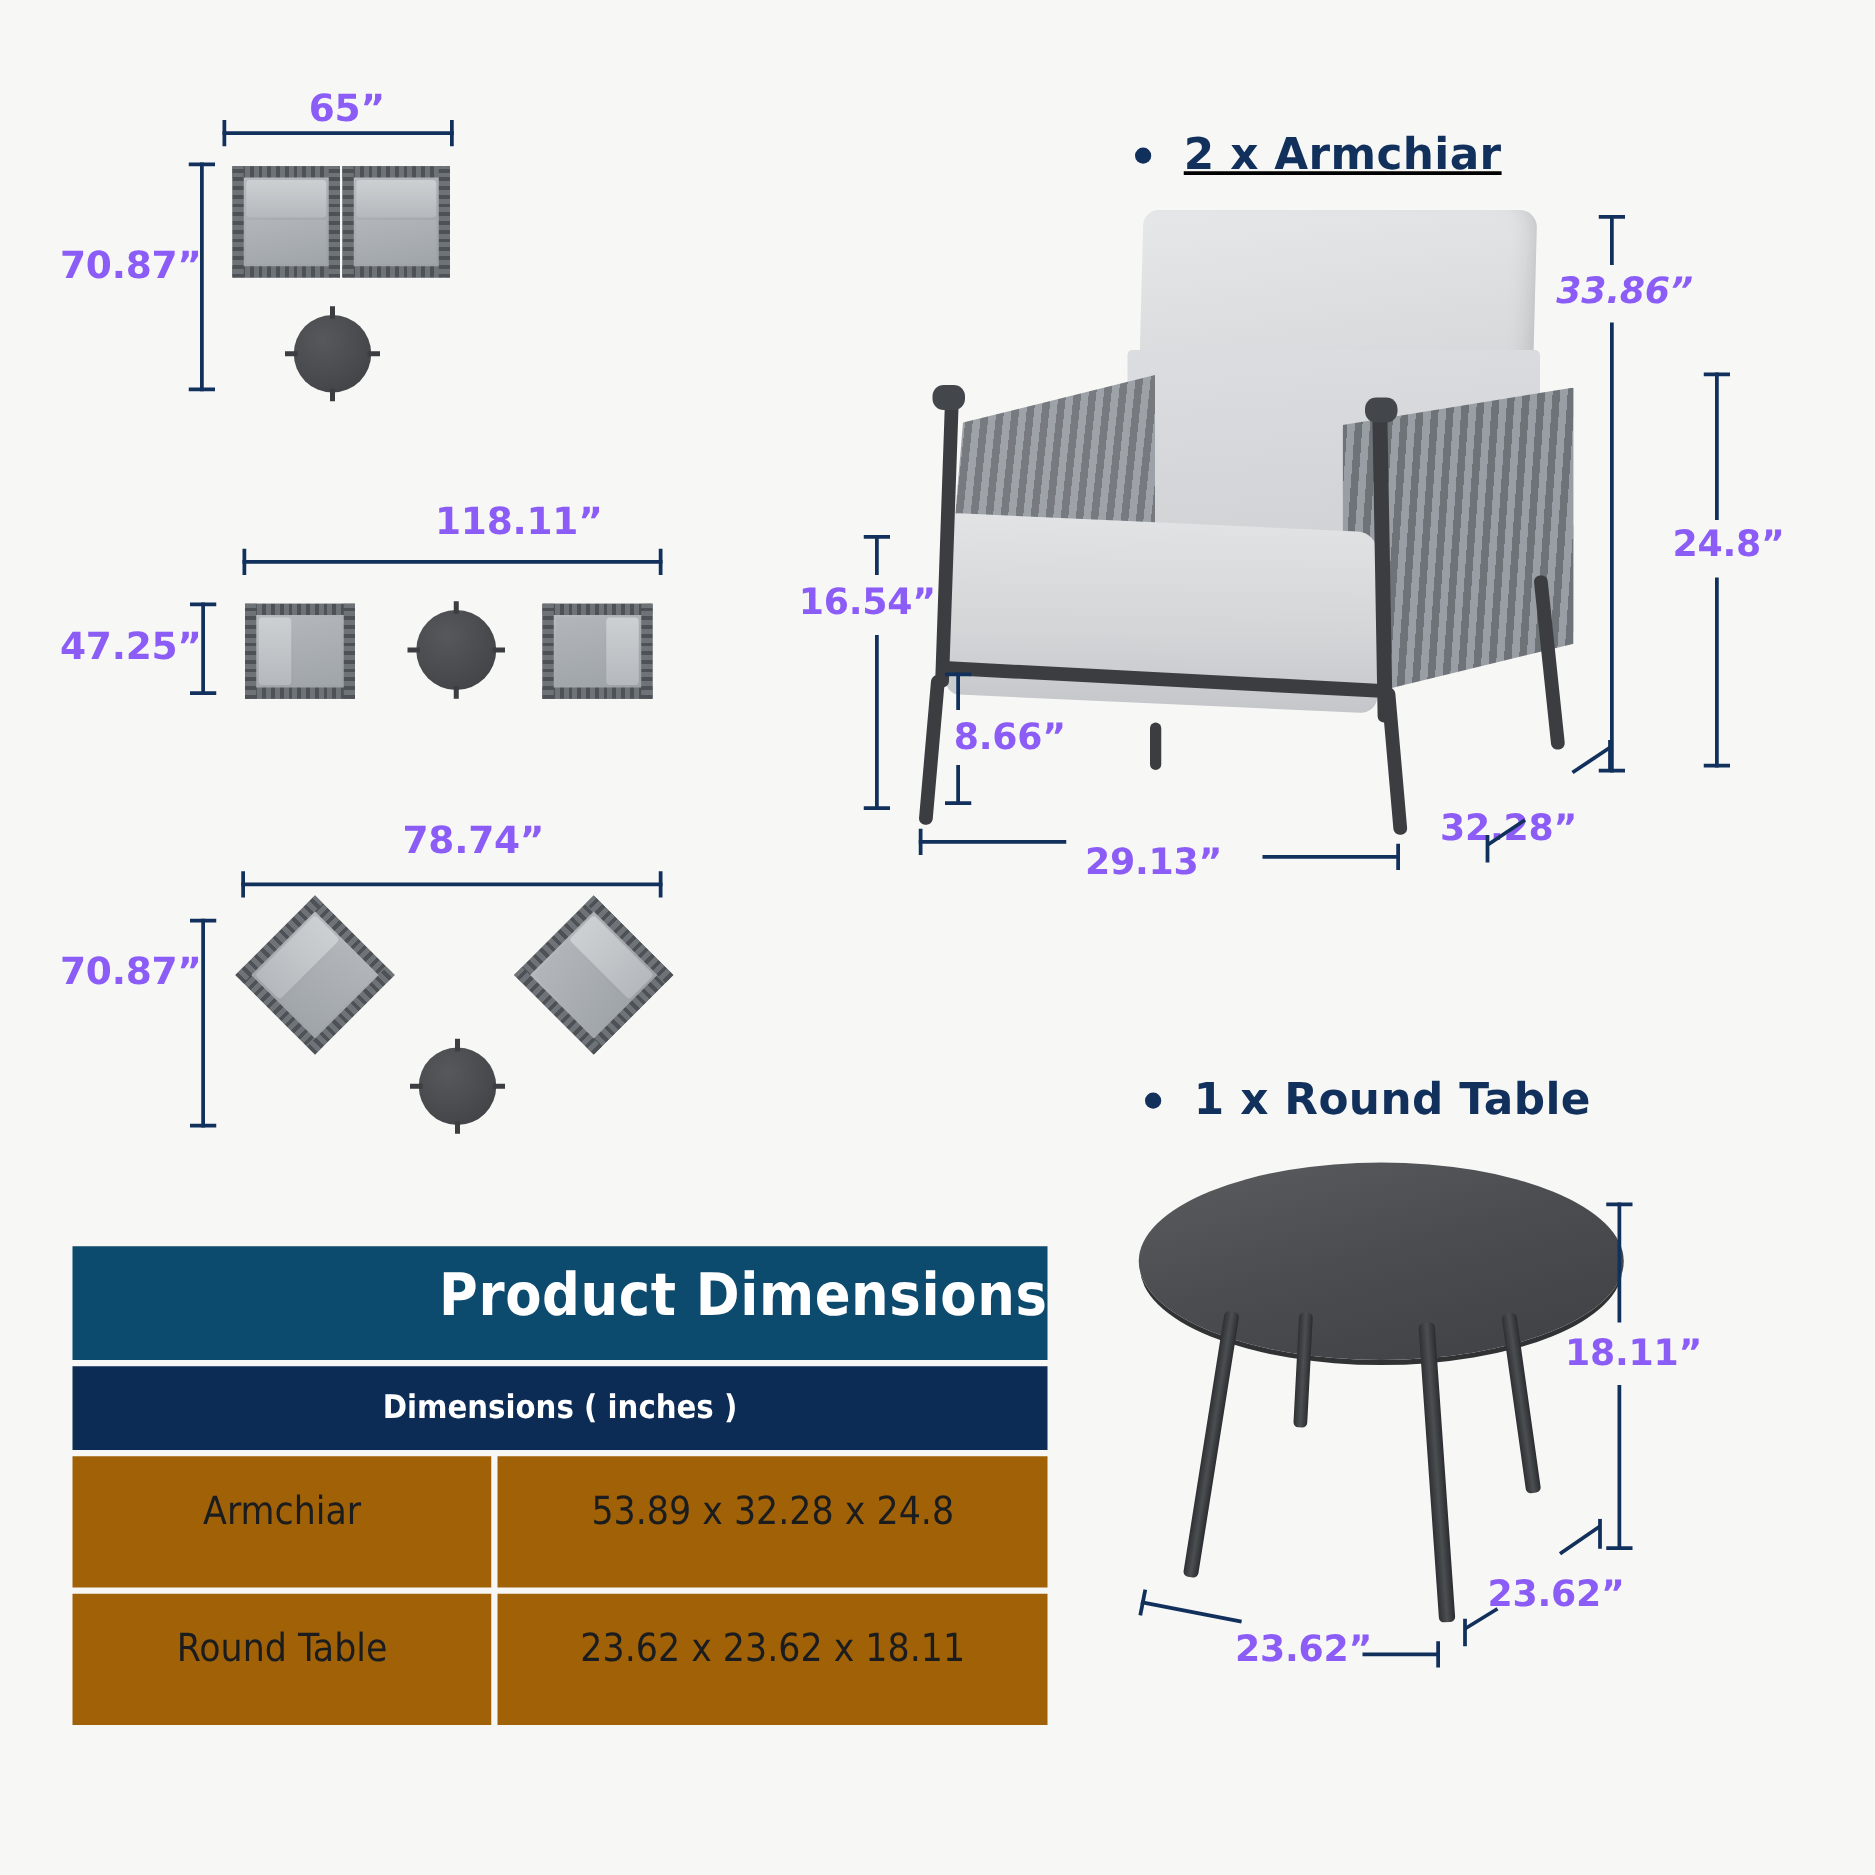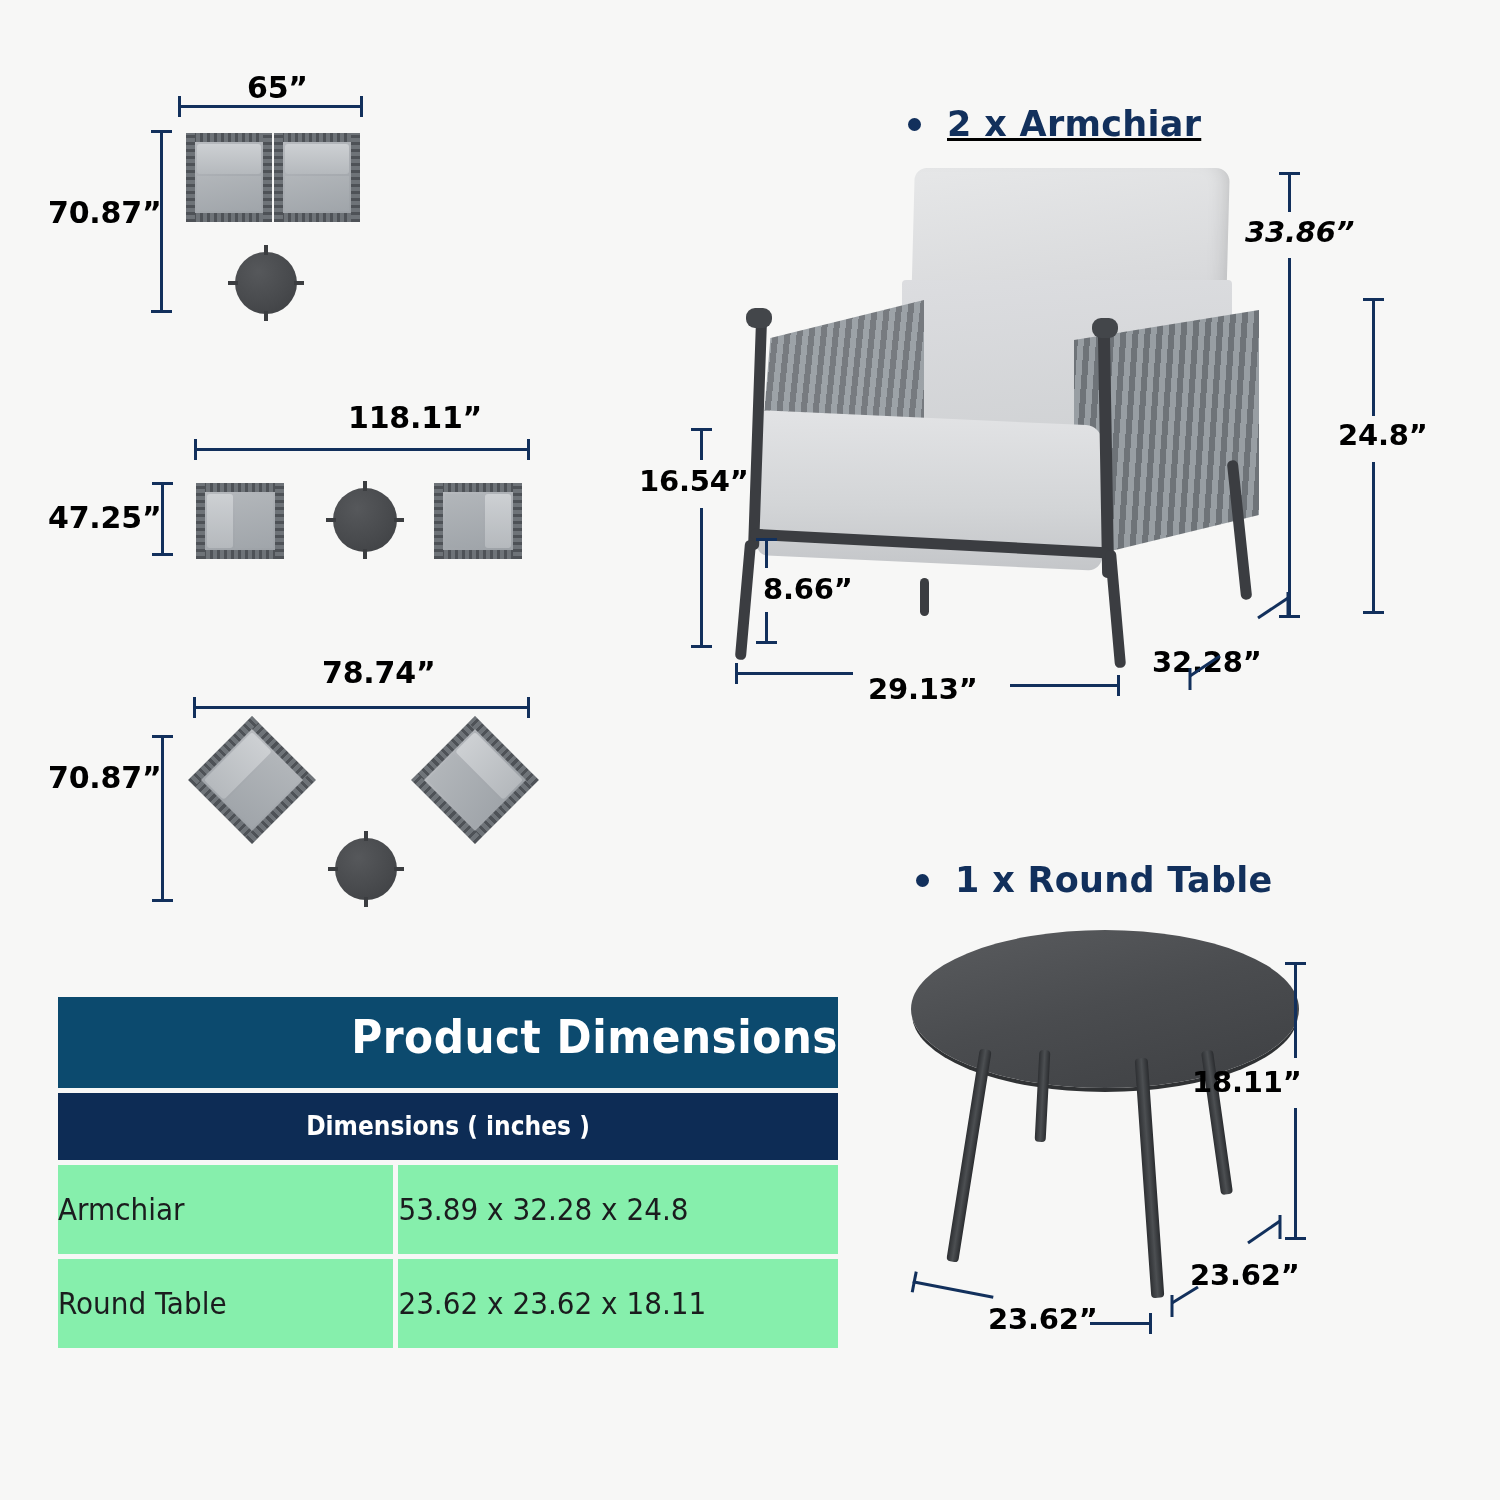--- a/index.html
+++ b/index.html
@@ -8,21 +8,21 @@
     width:1500px;height:1500px;
     background:#f7f7f6;
     font-family:"Liberation Sans",sans-serif;
     position:relative;overflow:hidden;
   }
   .stage{position:absolute;inset:0;}
   .abs{position:absolute;}
 
   
   .dim{
-    color:#000000;
+    color:#8b5cf6;
     font-family:"DejaVu Sans","Liberation Sans",sans-serif;
     font-weight:700;
     white-space:nowrap;
     letter-spacing:-0.2px;
   }
   .dim-lg{font-size:30px;}
   .dim-md{font-size:29px;}
 
   
   .hline{height:3px;background:#12305c;}
@@ -109,24 +109,24 @@
   .tbl-headrow > div{
     background:#0d2c55;color:#ffffff;text-align:center;
     font-family:"DejaVu Sans Condensed","Liberation Sans Narrow","Liberation Sans",sans-serif;
     font-weight:700;font-size:26px;
     padding:18px 0 19px;
   }
   .col-a{width:43%;}
   .col-b{flex:1;}
   .tbl-row{display:flex;gap:5px;margin-top:5px;}
   .tbl-row > div{
-    background:#86efac;color:#1b1c1e;text-align:left;
+    background:#a16207;color:#1b1c1e;text-align:center;
     font-family:"DejaVu Sans Condensed","Liberation Sans Narrow","Liberation Sans",sans-serif;
     font-size:31px;
-    padding:26px 0 27px;
+    padding:26px 0 43px;
   }
 
   
   #armchair-photo{position:absolute;left:722px;top:160px;width:560px;height:525px;}
   .ac-backcushion{
     position:absolute;left:190px;top:8px;width:315px;height:215px;
     background:linear-gradient(172deg,#e6e7e8 0%,#d9dadc 55%,#c9cbcd 100%);
     border-radius:12px 14px 6px 6px;
     transform:skewX(-1.5deg);
     box-shadow:inset -16px 0 22px -18px rgba(0,0,0,.22);
@@ -362,21 +362,21 @@
   </div>
 
   <div id="table-photo">
     <div class="rt-top"></div>
     <div class="rt-leg" style="left:58px;top:118px;width:12px;height:215px;transform:rotate(9deg);"></div>
     <div class="rt-leg" style="left:238px;top:128px;width:13px;height:240px;transform:rotate(-4deg);"></div>
     <div class="rt-leg" style="left:132px;top:120px;width:11px;height:92px;transform:rotate(3deg);"></div>
     <div class="rt-leg" style="left:306px;top:120px;width:12px;height:145px;transform:rotate(-8deg);"></div>
   </div>
 
-  <div class="abs dim dim-md" style="left:1192px;top:1065px;">18.11”</div>
+  <div class="abs dim dim-md" style="left:1252px;top:1065px;">18.11”</div>
   <div class="abs vline-plain tick-t" style="left:1294px;top:962px;height:96px;"></div>
   <div class="abs vline-plain tick-b" style="left:1294px;top:1108px;height:132px;"></div>
 
   <div class="abs dim dim-md" style="left:988px;top:1302px;">23.62”</div>
   <div class="abs hline-plain tick-l" style="left:912px;top:1288px;width:82px;transform:rotate(11deg);"></div>
   <div class="abs hline-plain tick-r" style="left:1090px;top:1322px;width:62px;"></div>
 
   <div class="abs dim dim-md" style="left:1190px;top:1258px;">23.62”</div>
   <svg class="abs" width="200" height="130" style="left:1130px;top:1215px;">
     <line x1="68" y1="72" x2="42" y2="88" stroke="#12305c" stroke-width="3"></line>

